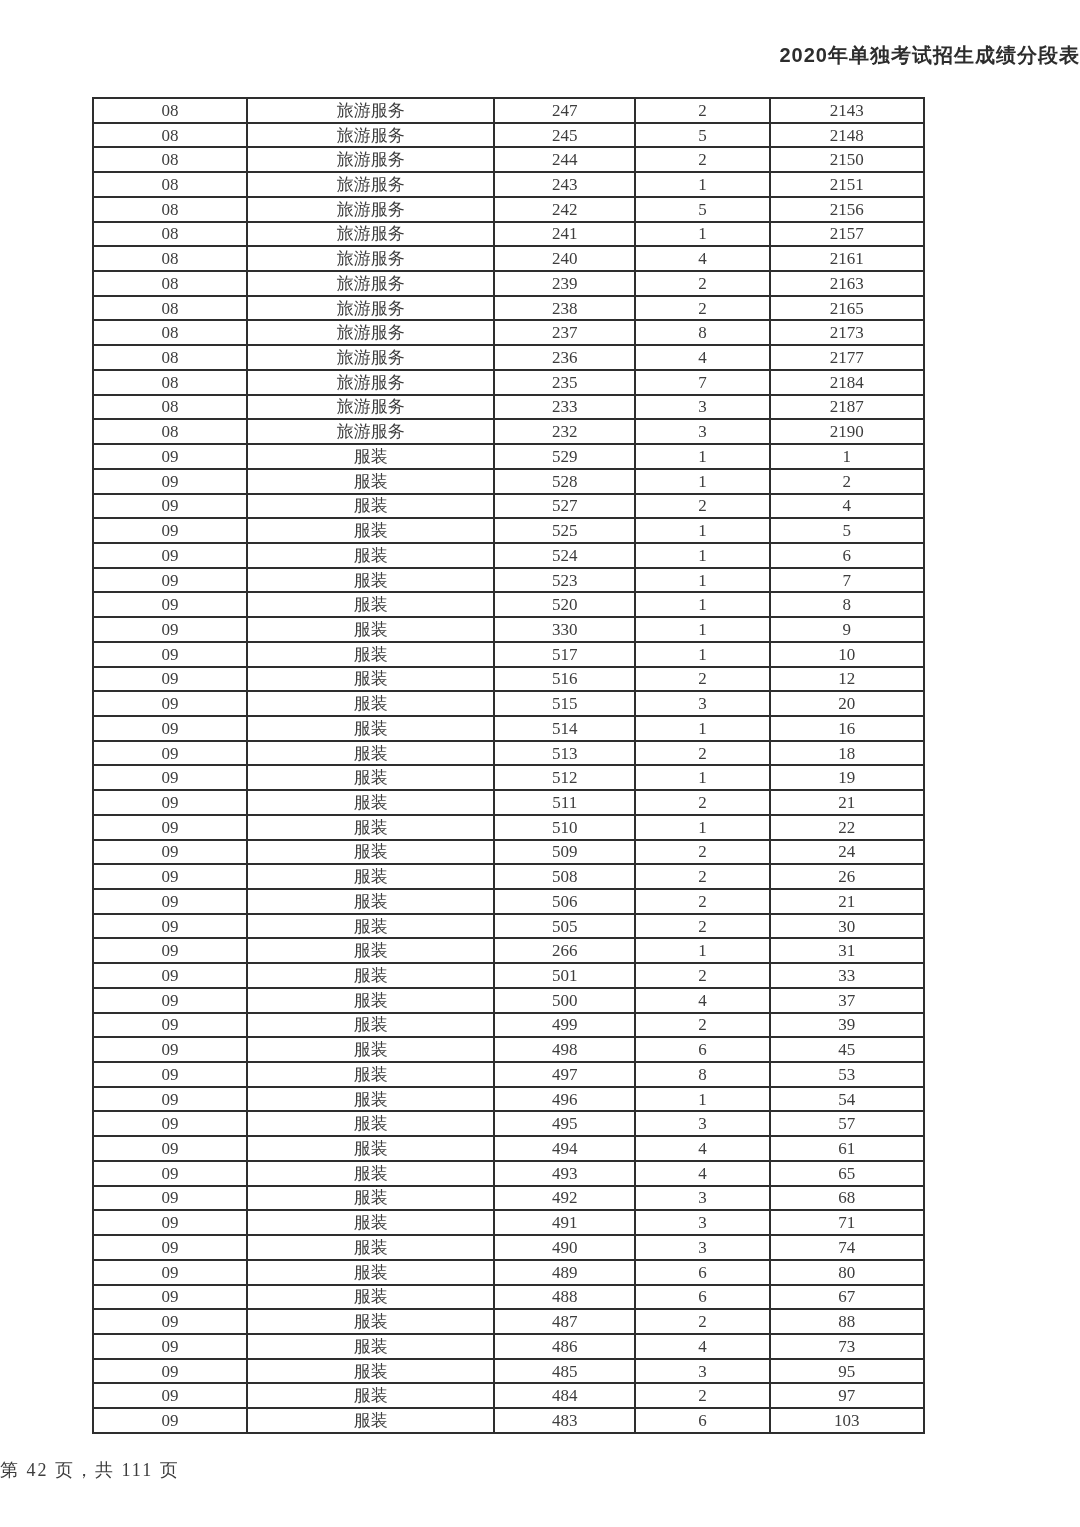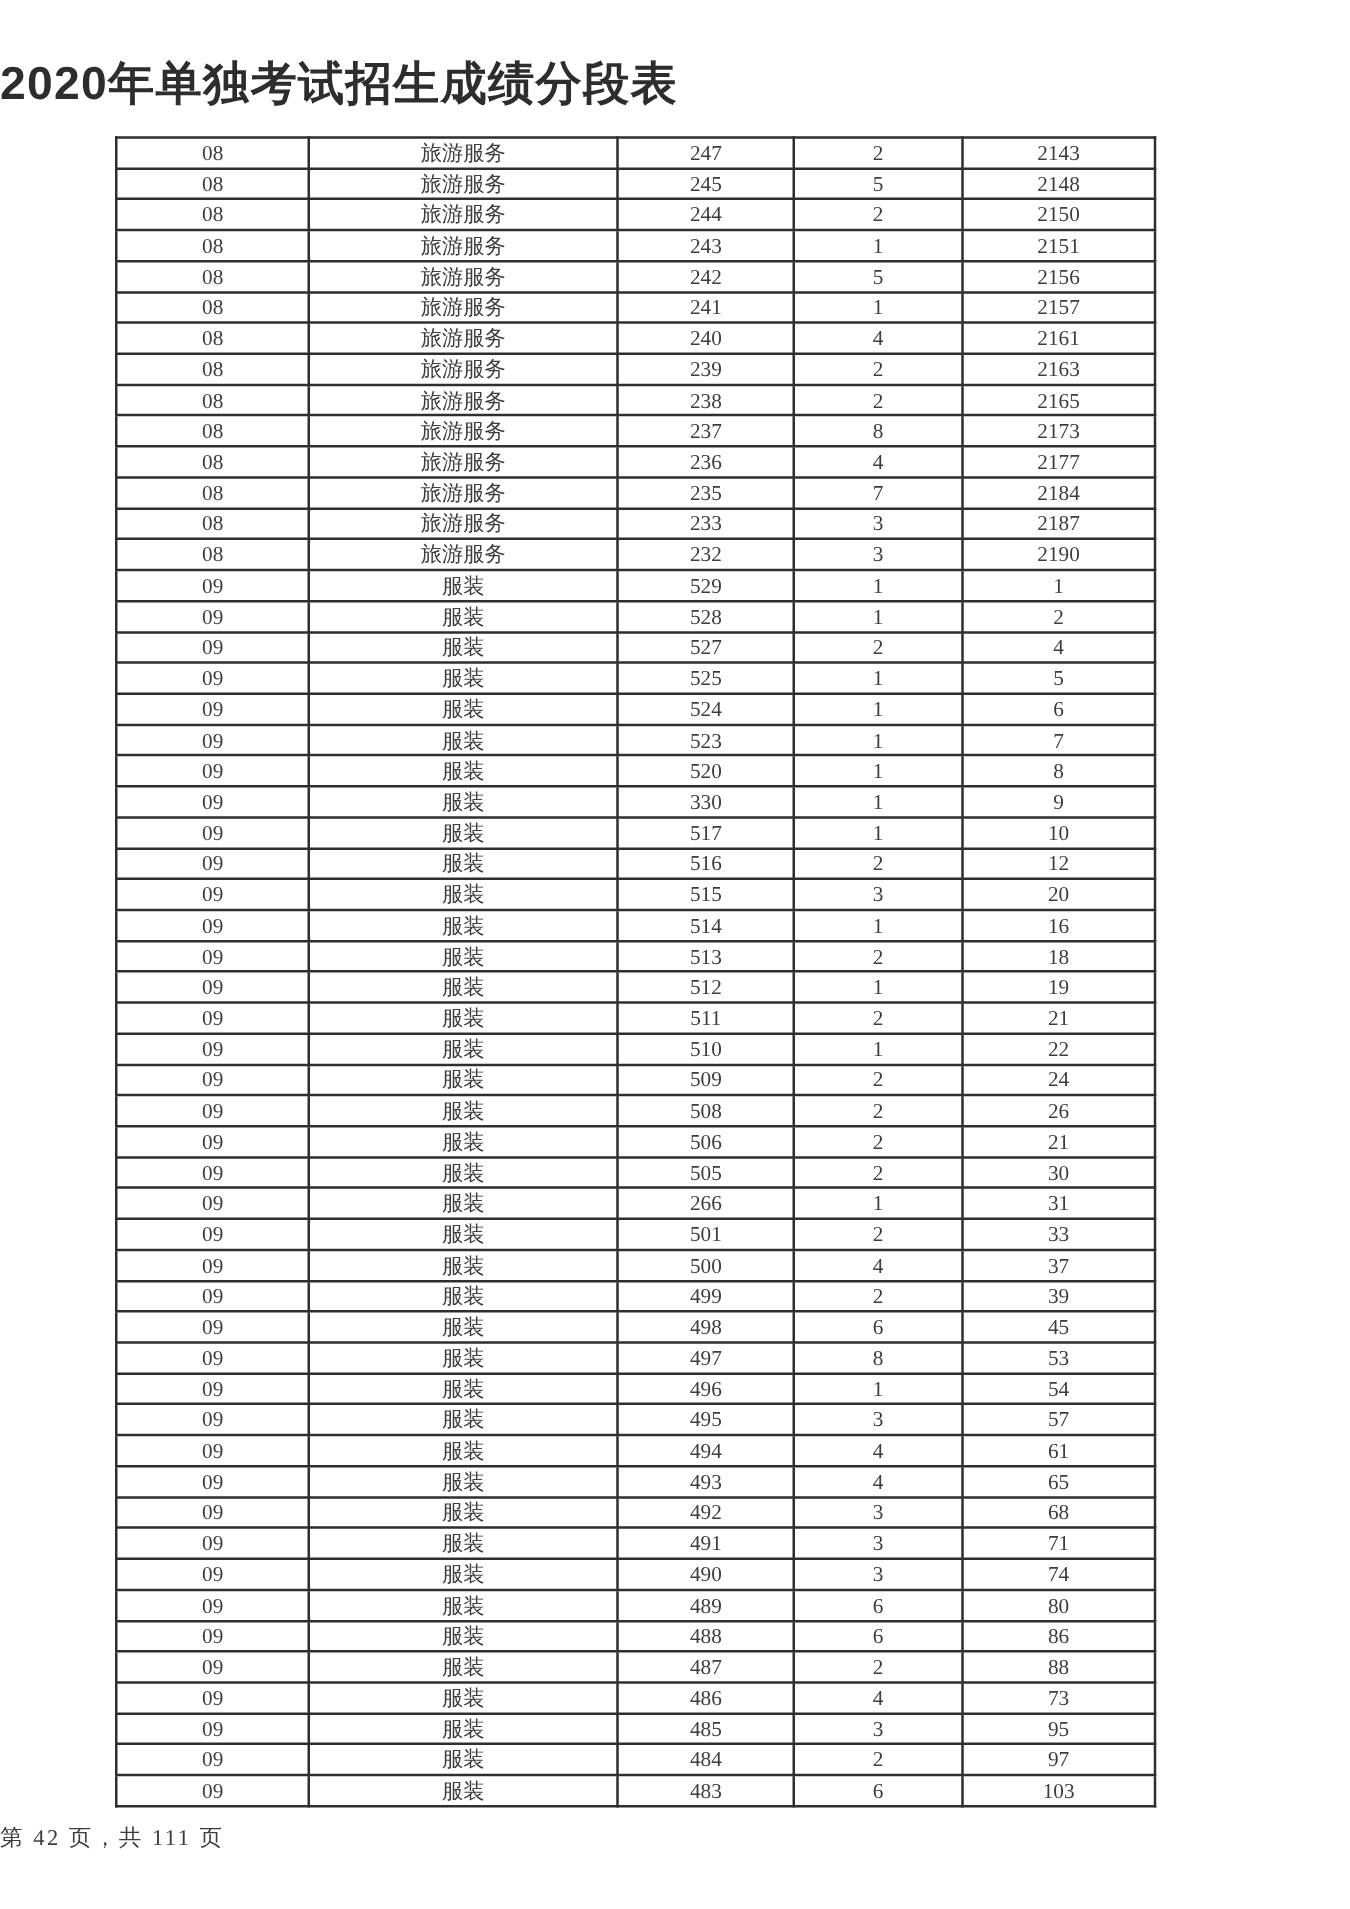--- a/index.html
+++ b/index.html
@@ -11,31 +11,31 @@
     background: #ffffff;
     font-family: "Liberation Serif", "DejaVu Serif", serif;
     color: #3a3a3a;
     overflow: hidden;
   }
   .doc-title {
     position: absolute;
     top: 42px;
     left: 0;
     width: 100%;
-    text-align: left;
+    text-align: right;
     font-family: "Liberation Sans", "DejaVu Sans", sans-serif;
-    font-size: 37px;
+    font-size: 20px;
     font-weight: 600;
     letter-spacing: 1px;
     color: #2d2d2d;
   }
   table.score-table {
     position: absolute;
     left: 92px;
-    top: 109px;
+    top: 97px;
     width: 833px;
     height: 1337px;
     border-collapse: collapse;
     table-layout: fixed;
     border-radius: 19px;
   }
   table.score-table td {
     border: 2px solid #2e2e2e;
     text-align: center;
     vertical-align: middle;
@@ -411,21 +411,21 @@
           <td>服装</td>
           <td>489</td>
           <td>6</td>
           <td>80</td>
         </tr>
         <tr>
           <td>09</td>
           <td>服装</td>
           <td>488</td>
           <td>6</td>
-          <td>86</td>
+          <td>67</td>
         </tr>
         <tr>
           <td>09</td>
           <td>服装</td>
           <td>487</td>
           <td>2</td>
           <td>88</td>
         </tr>
         <tr>
           <td>09</td>

